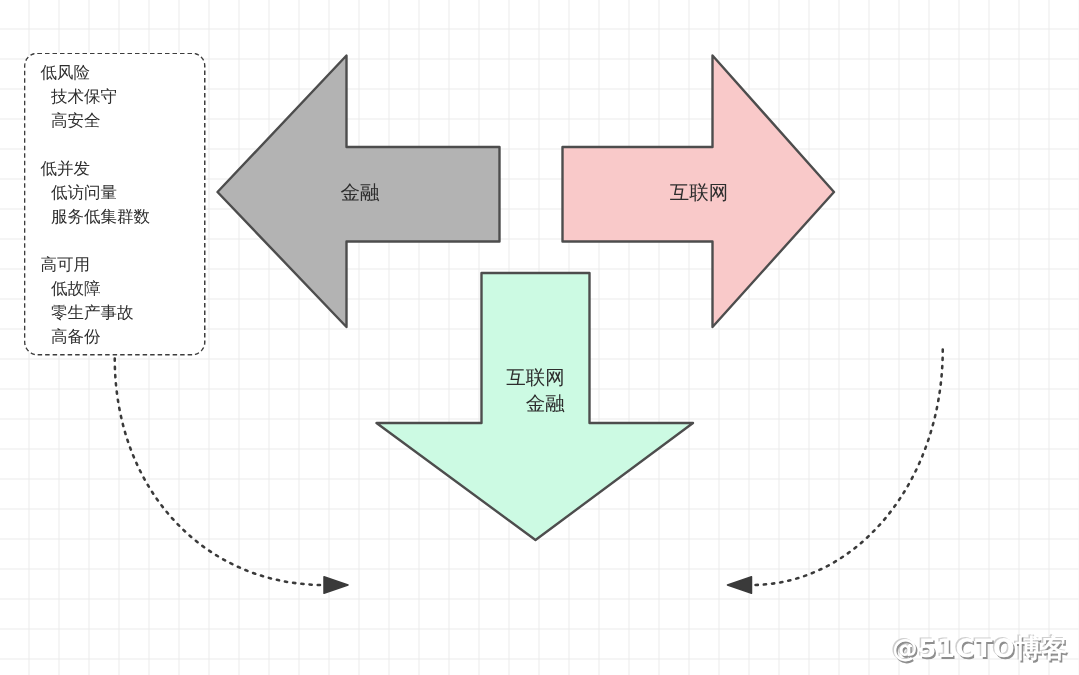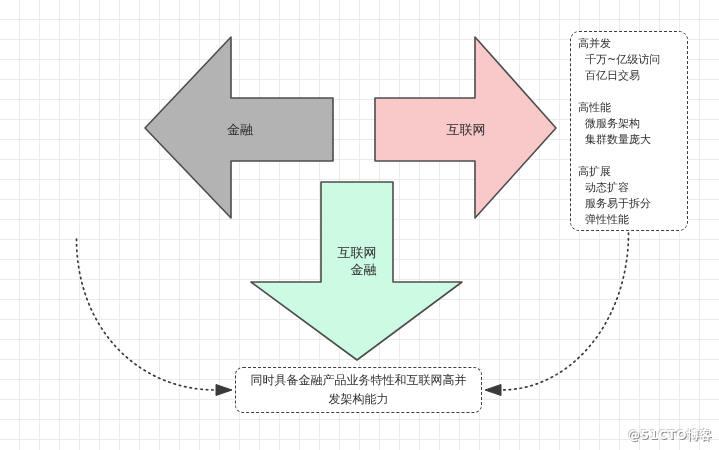--- a/index.html
+++ b/index.html
@@ -74,21 +74,21 @@
     justify-content: center;
     text-align: center;
     color: #2e2e2e;
     font-size: 12px;
     line-height: 19px;
     white-space: pre-line;
   }
   .watermark {
     position: absolute;
     right: 7px; bottom: 6px;
-    font-size: 12px;
+    font-size: 17px;
     font-weight: bold;
     letter-spacing: 0.5px;
     color: #ffffff;
     text-shadow: 1px 1px 0 #8e8e8e, -1px -1px 0 #cfcfcf;
   }
 </style>
 </head>
 <body>
 
 <div class="canvas">
@@ -101,39 +101,37 @@
 
     <polygon class="shape" points="321,182 393,182 393,282 462,282 357,360 251,282 321,282" fill="#ccfae3"></polygon>
 
     <path class="connector" d="M 76.5 239 C 76.5 325, 135 390, 216 390"></path>
     <polygon class="conn-head" points="216,384.5 232,390 216,395.5"></polygon>
 
     <path class="connector" d="M 628.5 233 C 628.5 320, 572 390, 501 390"></path>
     <polygon class="conn-head" points="501,384.5 485,390 501,395.5"></polygon>
   </svg>
 
+  <div class="panel left">
+    <div class="panel-text">低风险
+  技术保守
+  高安全
 
-  <div class="panel right">
-    <div class="panel-text">高并发
-  千万~亿级访问
-  百亿日交易
+低并发
+  低访问量
+  服务低集群数
 
-高性能
-  微服务架构
-  集群数量庞大
+高可用
+  低故障
+  零生产事故
+  高备份</div>
+  </div>
 
-高扩展
-  动态扩容
-  服务易于拆分
-  弹性性能</div>
-  </div>
 
   <div class="arrow-label label-finance">金融</div>
   <div class="arrow-label label-internet">互联网</div>
   <div class="arrow-label label-internet-finance">互联网
 金融</div>
 
-  <div class="conclusion">同时具备金融产品业务特性和互联网高并
-发架构能力</div>
 
   <div class="watermark">@51CTO博客</div>
 
 </div>
 
 </body></html>

